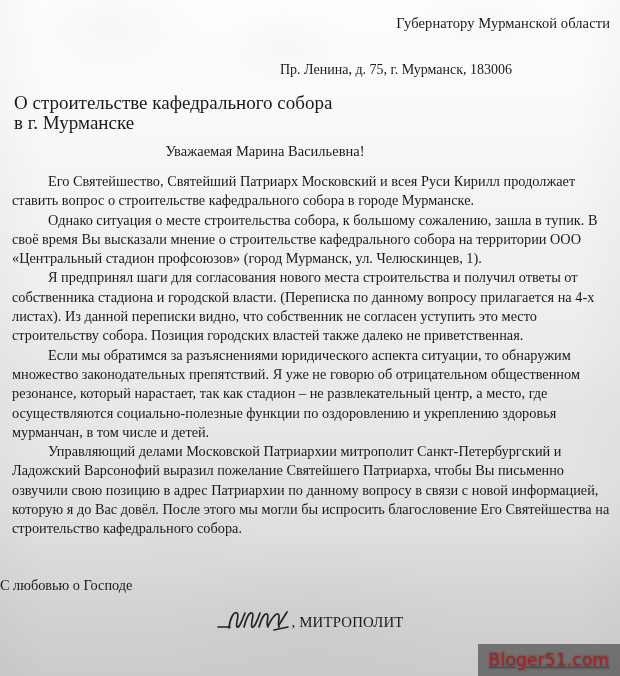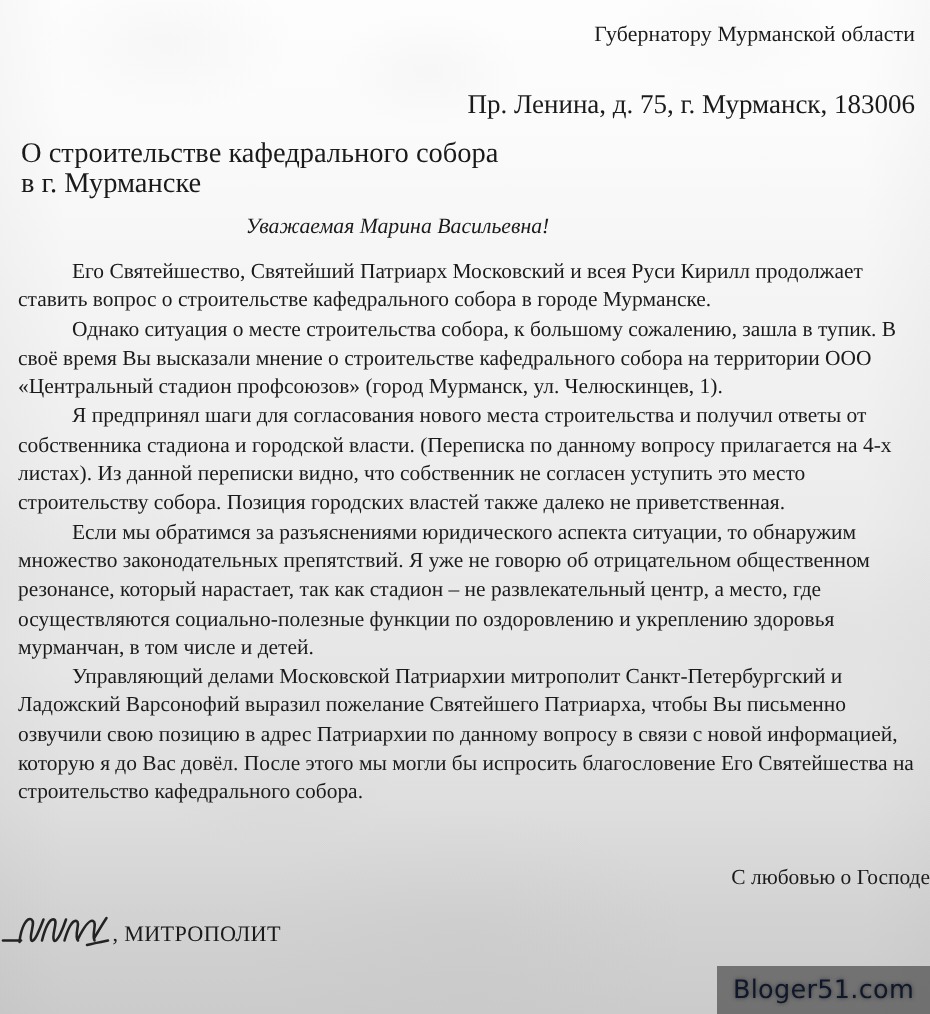--- a/index.html
+++ b/index.html
@@ -77,22 +77,21 @@
     font-family: Liberation Serif, serif;
   }
 
   .addr-line { display: block; white-space: nowrap; }
 
   .address-street {
     position: absolute;
     top: 60px;
     left: 280px;
     width: 330px;
-    text-align: right;
-    font-size: 18px;
+    font-size: 14px;
     line-height: 19px;
     white-space: nowrap;
   }
 
   .subject {
     position: absolute;
     top: 93px;
     left: 14px;
     width: 330px;
     font-size: 19px;
@@ -102,21 +101,20 @@
 
   .salutation {
     position: absolute;
     top: 143px;
     left: 0;
     width: 620px;
     text-align: center;
     font-size: 14.5px;
     padding-right: 90px;
     box-sizing: border-box;
-    font-style: italic;
   }
 
   .body {
     position: absolute;
     top: 172px;
     left: 12px;
     width: 598px;
     font-size: 14.3px;
     line-height: 19.3px;
     text-align: left;
@@ -125,31 +123,31 @@
   .body p {
     margin: 0;
     text-indent: 36px;
   }
 
   .closing {
     position: absolute;
     top: 577px;
     left: 0;
     width: 620px;
-    text-align: right;
+    text-align: left;
     font-size: 14.3px;
     box-sizing: border-box;
   }
 
   .sign-block {
     position: absolute;
     top: 608px;
     left: 0;
     width: 620px;
-    text-align: left;
+    text-align: center;
     box-sizing: border-box;
   }
 
   .sign-row {
     display: block;
     font-size: 14.8px;
     line-height: 21px;
     white-space: nowrap;
   }
 
@@ -170,23 +168,24 @@
     height: 32px;
     background: rgba(58,58,58,0.62);
     display: flex;
     align-items: center;
     justify-content: center;
   }
 
   .watermark-text {
     font-family: "DejaVu Sans", "Liberation Sans", sans-serif;
     font-size: 17px;
-    color: #0f172a;
+    color: #b91c1c;
     letter-spacing: 0.2px;
     text-shadow: 0 0 3px rgba(0,0,0,0.5);
+    text-decoration: underline;
   }
 </style>
 </head>
 <body>
 
 <div id="scan">
 
   <div class="paper-base"></div>
   <div class="paper-grain"></div>
   <div class="paper-vignette"></div>

